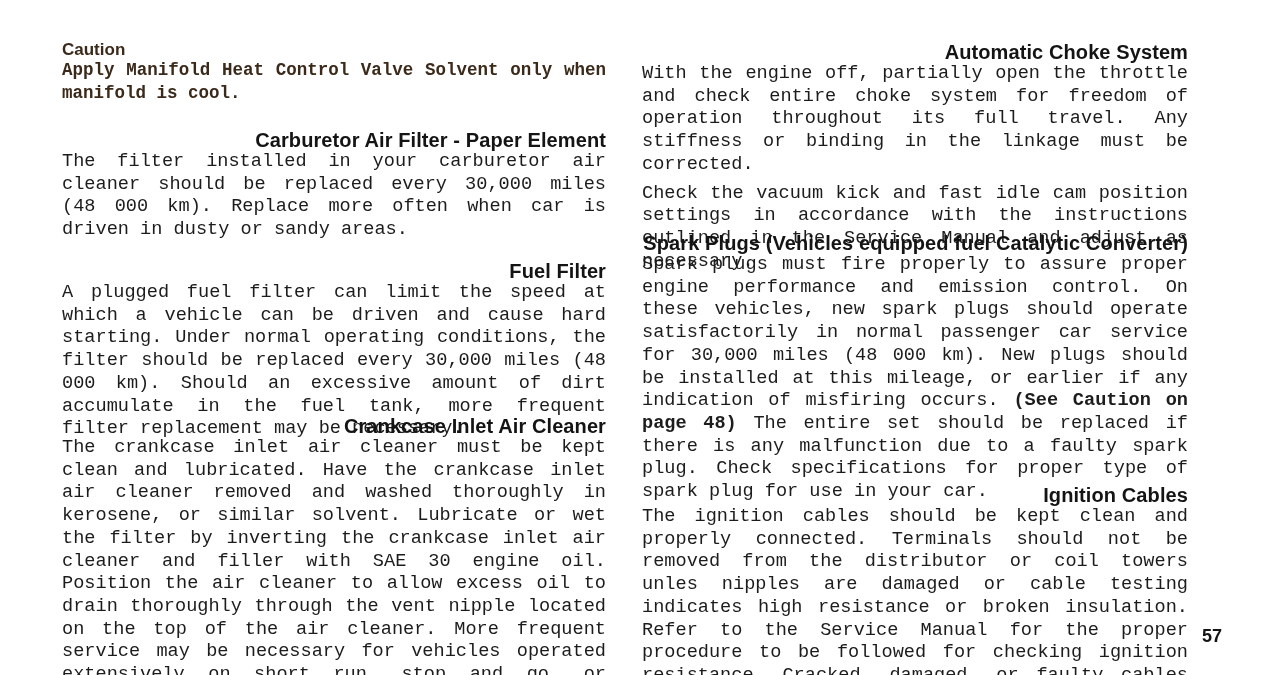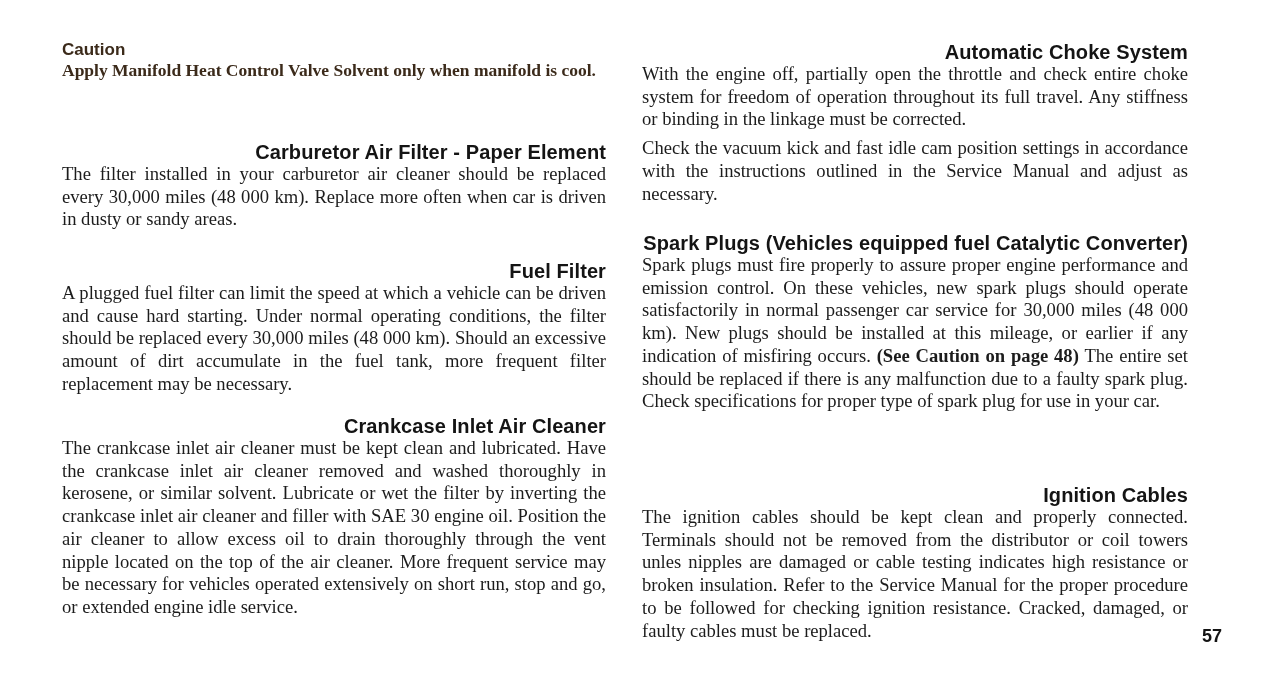--- a/index.html
+++ b/index.html
@@ -2,36 +2,36 @@
 <html><head>
 <meta charset="utf-8">
 <style>
   html, body { margin:0; padding:0; background:#ffffff; }
   body { width:1261px; height:675px; position:relative; overflow:hidden; color:#1a1a1a; }
   .col { position:absolute; top:0; }
   .left { left:62px; width:544px; }
   .right { left:642px; width:546px; }
   .section { position:absolute; left:0; width:100%; }
   h2 { margin:0; font-family:"Liberation Sans", sans-serif; font-weight:bold; font-size:20px; line-height:21px; color:#141414; letter-spacing:0.1px;text-align:right; }
-  p { margin:0; font-family:Liberation Serif, serif; font-size:18.6px; line-height:22.7px; text-align:justify; color:#1c1c1c; }
+  p { margin:0; font-family:Liberation Mono, monospace; font-size:18.6px; line-height:22.7px; text-align:justify; color:#1c1c1c; }
   .caution h3 { margin:0; font-family:"Liberation Sans", sans-serif; font-weight:bold; font-size:17px; line-height:19px; color:#3b2a1a; }
   .caution p { color:#3b2a1a; font-weight:bold; font-size:17.5px; line-height:23px; }
   .bold { font-weight:bold; }
   .page-num { position:absolute; left:1202px; top:626px; font-family:"Liberation Sans", sans-serif; font-weight:bold; font-size:18px; color:#141414; }
 </style>
 </head>
 <body>
 
 <div class="col left">
   <div class="section caution" style="top:40px;">
     <h3>Caution</h3>
     <p>Apply Manifold Heat Control Valve Solvent only when manifold is cool.</p>
   </div>
 
-  <div class="section" style="top:130px;margin-top:12px;">
+  <div class="section" style="top:130px;">
     <h2>Carburetor Air Filter - Paper Element</h2>
     <p>The filter installed in your carburetor air cleaner should be replaced every 30,000 miles (48 000 km). Replace more often when car is driven in dusty or sandy areas.</p>
   </div>
 
   <div class="section" style="top:261px;">
     <h2>Fuel Filter</h2>
     <p>A plugged fuel filter can limit the speed at which a vehicle can be driven and cause hard starting. Under normal operating conditions, the filter should be replaced every 30,000 miles (48 000 km). Should an excessive amount of dirt accumulate in the fuel tank, more frequent filter replacement may be necessary.</p>
   </div>
 
   <div class="section" style="top:416px;">

